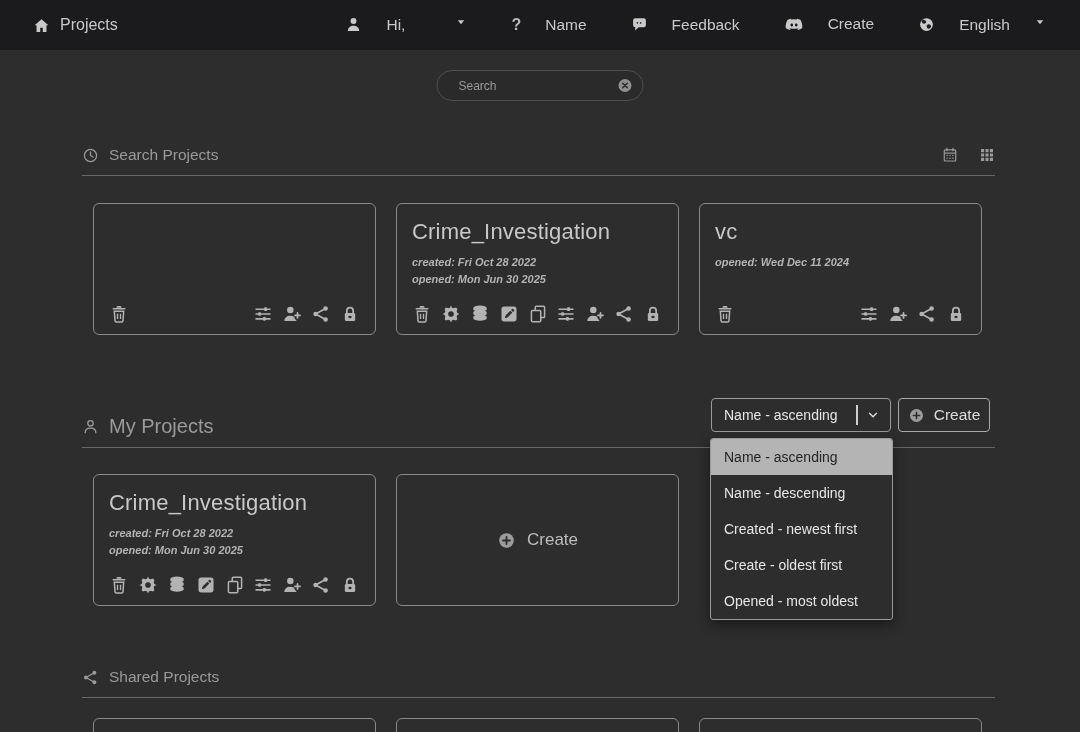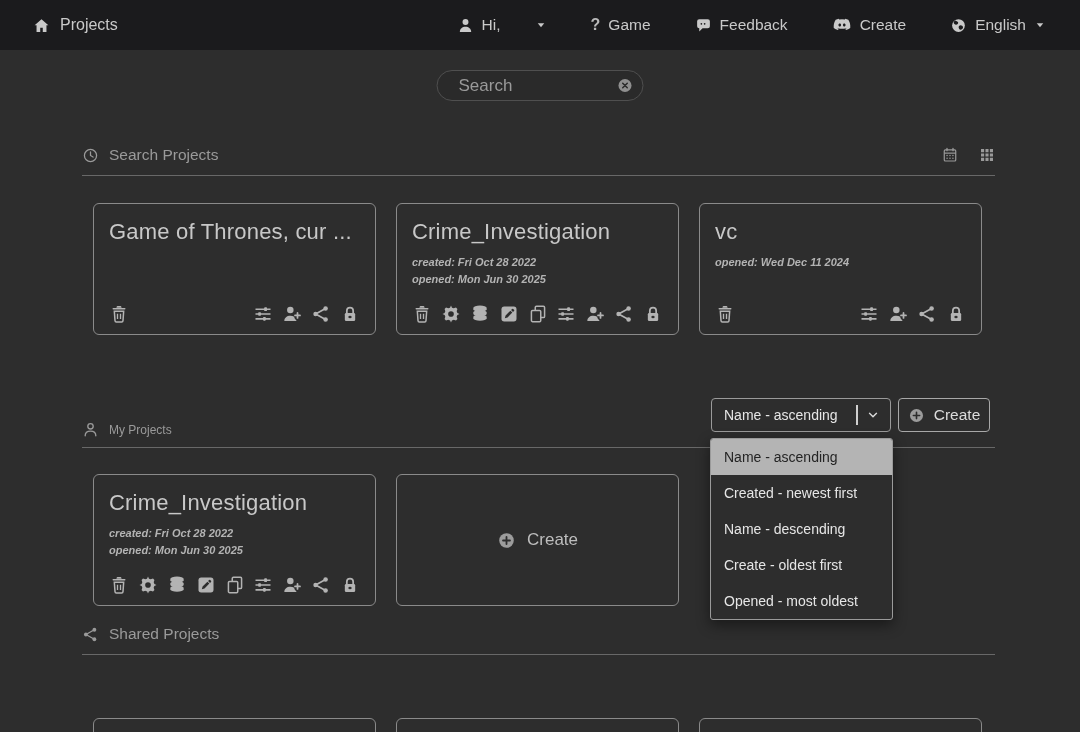--- a/index.html
+++ b/index.html
@@ -16,34 +16,34 @@
   .ic19 { width:20px; height:20px; }
 
   
   .nav {
     position:absolute; top:0; left:0; right:0; height:50px;
     background:#1b1b1d; display:flex; align-items:center;
     padding:0 34px 0 33px; color:#c9c9c9;
   }
   .nav-brand { display:flex; align-items:center; gap:10px; font-size:16px; cursor:pointer; }
   .nav-right { margin-left:auto; display:flex; align-items:center; gap:44px; font-size:15.5px; }
-  .nav-item { display:flex; align-items:center; gap:8px; cursor:pointer; }
+  .nav-item { display:flex; align-items:flex-start; gap:24px; cursor:pointer; }
   .qmark { font-weight:700; font-size:16px; color:#b9b9b9; }
   .caret-gap { margin-left:26px; }
   .caret { width:12px; height:12px; }
 
   
   .search-box {
     position:absolute; top:70px; left:50%; transform:translateX(-50%);
     width:207px; height:31px; border:1px solid #4f4f4f; border-radius:16px;
     background:#2a2a2a; display:flex; align-items:center; padding:0 9px 0 21px;
   }
   .search-box input {
     flex:1; min-width:0; background:transparent; border:none; outline:none;
-    color:#e5e5e5; font-size:17px; font-family:"Liberation Sans", sans-serif;
+    color:#e5e5e5; font-size:12px; font-family:"Liberation Sans", sans-serif;
   }
   .search-box input::placeholder { color:#9a9a9a; }
   .clear-btn { background:none; border:none; padding:0; cursor:pointer; color:#8f8f8f; line-height:0; }
   .clear-btn .ic { width:17px; height:17px; }
 
   
   .section-head {
     position:absolute; left:82px; width:913px;
     border-bottom:1px solid #686868; color:#9a9a9a;
   }
@@ -107,23 +107,23 @@
   
   .stub {
     width:283px; height:30px; border:1px solid #8a8a8a; border-radius:6px;
     background:#2d2d2d; cursor:pointer;
   }
 
   
   #recent-head { top:146px; }
   #recent-cards { top:203px; }
   #my-head { top:398px; height:50px; }
-  #my-title-row { position:absolute; bottom:9px; left:0; display:flex; align-items:center; gap:10px; font-size:12px; }
+  #my-title-row { position:absolute; bottom:9px; left:0; display:flex; align-items:center; gap:10px; font-size:20px; }
   #my-cards { top:474px; }
-  #shared-head { top:625px; }
+  #shared-head { top:668px; }
   #stub-cards { top:718px; }
 </style>
 </head>
 <body>
 
 <svg style="position:absolute;width:0;height:0" aria-hidden="true">
   <defs>
     <symbol id="i-home" viewBox="0 0 24 24">
         <path d="M12 3 2.3 11.6h2.7V21h5.2v-5.7h3.6V21h5.2v-9.4h2.7z"></path>
       </symbol>
@@ -238,21 +238,21 @@
       <svg class="ic ic16">
           <use href="#i-user"></use>
         </svg>
       <span>Hi,</span>
       <svg class="ic caret caret-gap">
           <use href="#i-caret"></use>
         </svg>
     </div>
     <div class="nav-item">
       <span class="qmark">?</span>
-      <span>Game</span>
+      <span>Name</span>
     </div>
     <div class="nav-item">
       <svg class="ic ic16">
           <use href="#i-bubble"></use>
         </svg>
       <span>Feedback</span>
     </div>
     <div class="nav-item">
       <svg class="ic ic19">
           <use href="#i-discord"></use>
@@ -296,21 +296,20 @@
       <svg class="ic">
           <use href="#i-grid"></use>
         </svg>
     </button>
   </div>
 </div>
 
 <div class="cards-row" id="recent-cards">
 
   <div class="card">
-    <div class="card-title">Game of Thrones, cur ...</div>
     <div class="card-actions">
       <div class="act-group">
         <button class="icon-btn"><svg class="ic ic19">
               <use href="#i-trash"></use>
             </svg></button>
       </div>
       <div class="act-group">
         <button class="icon-btn"><svg class="ic ic19">
               <use href="#i-sliders"></use>
             </svg></button>
@@ -417,22 +416,22 @@
   <button class="create-btn">
     <svg class="ic">
         <use href="#i-plus-circle"></use>
       </svg>
     <span>Create</span>
   </button>
 </div>
 
 <div class="sort-menu">
   <div class="sort-item selected">Name - ascending</div>
+  <div class="sort-item">Name - descending</div>
   <div class="sort-item">Created - newest first</div>
-  <div class="sort-item">Name - descending</div>
   <div class="sort-item">Create - oldest first</div>
   <div class="sort-item">Opened - most oldest</div>
 </div>
 
 <div class="cards-row" id="my-cards">
 
   <div class="card">
     <div class="card-title">Crime_Investigation</div>
     <div class="card-meta">
       <div>created: Fri Oct 28 2022</div>

